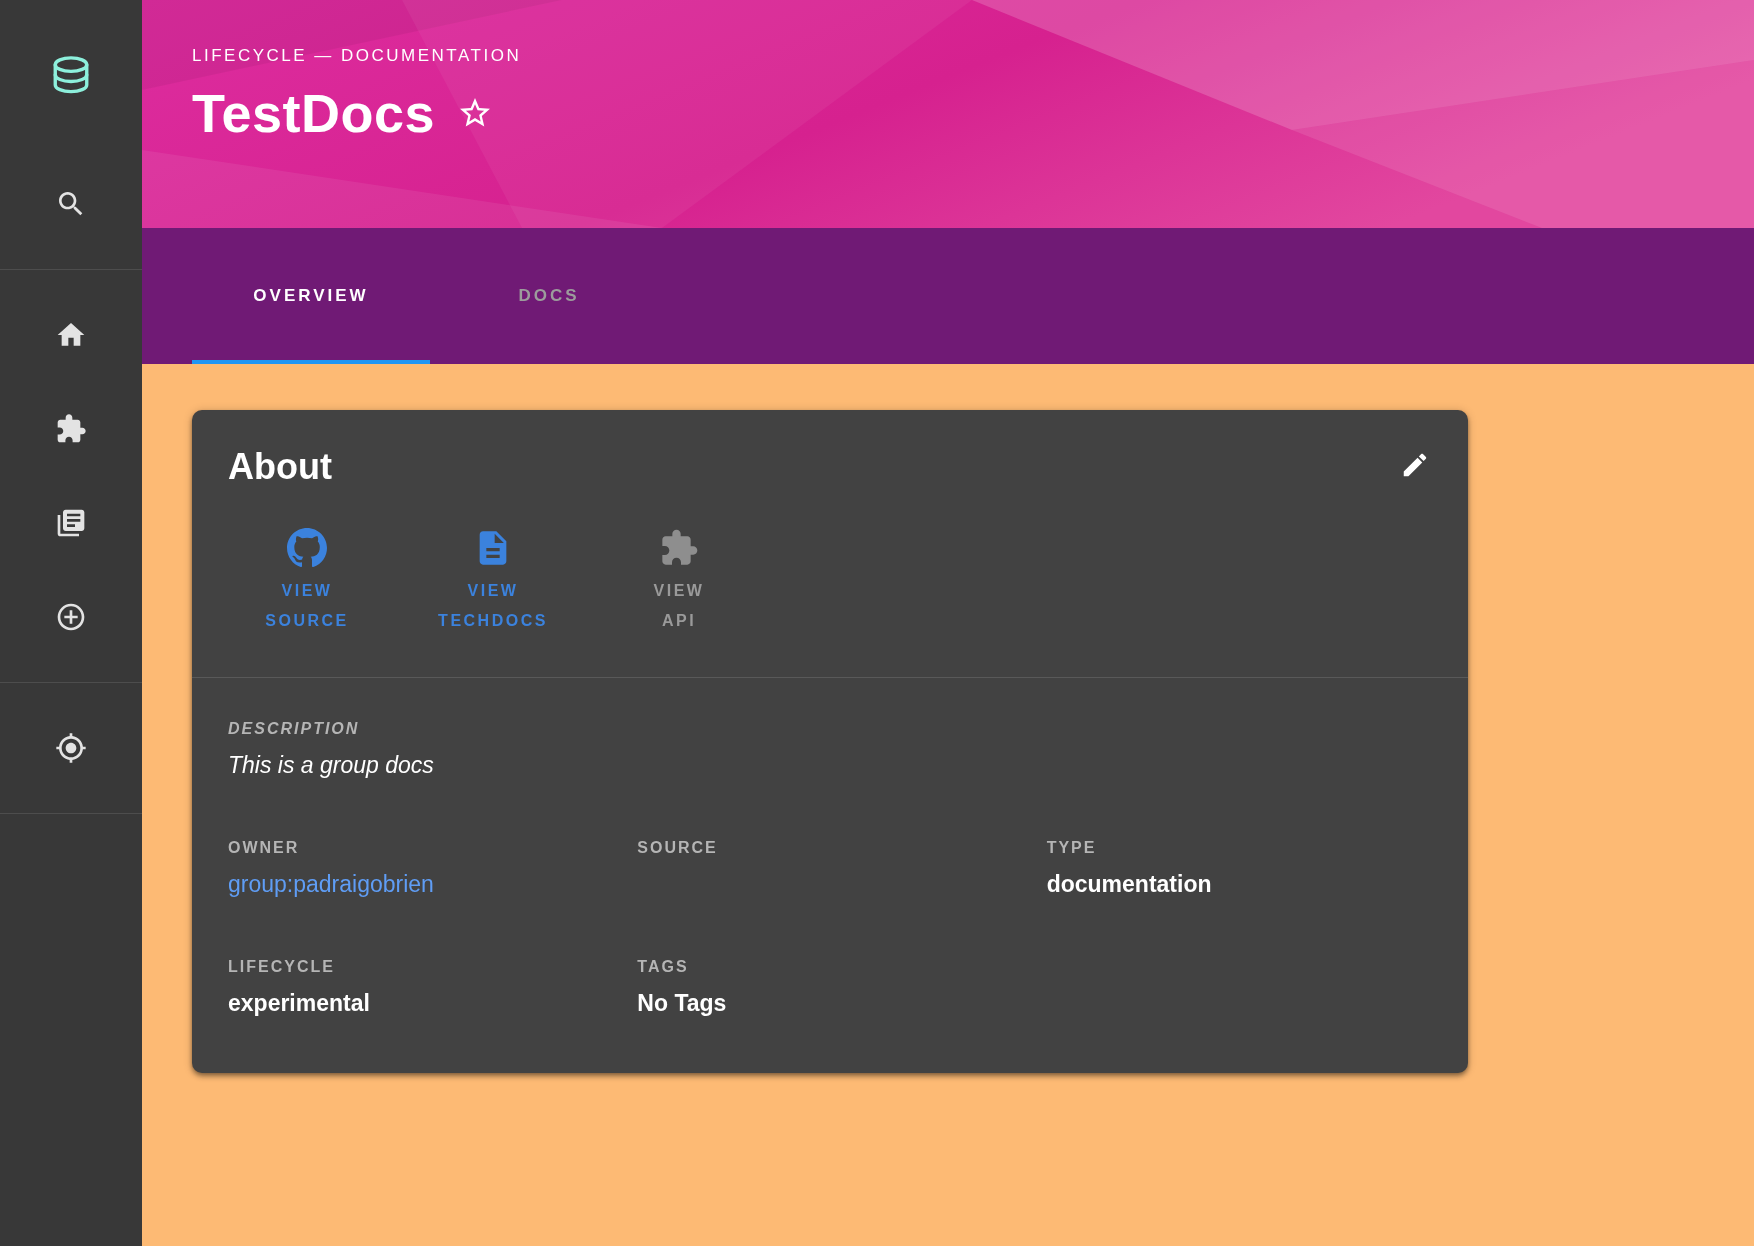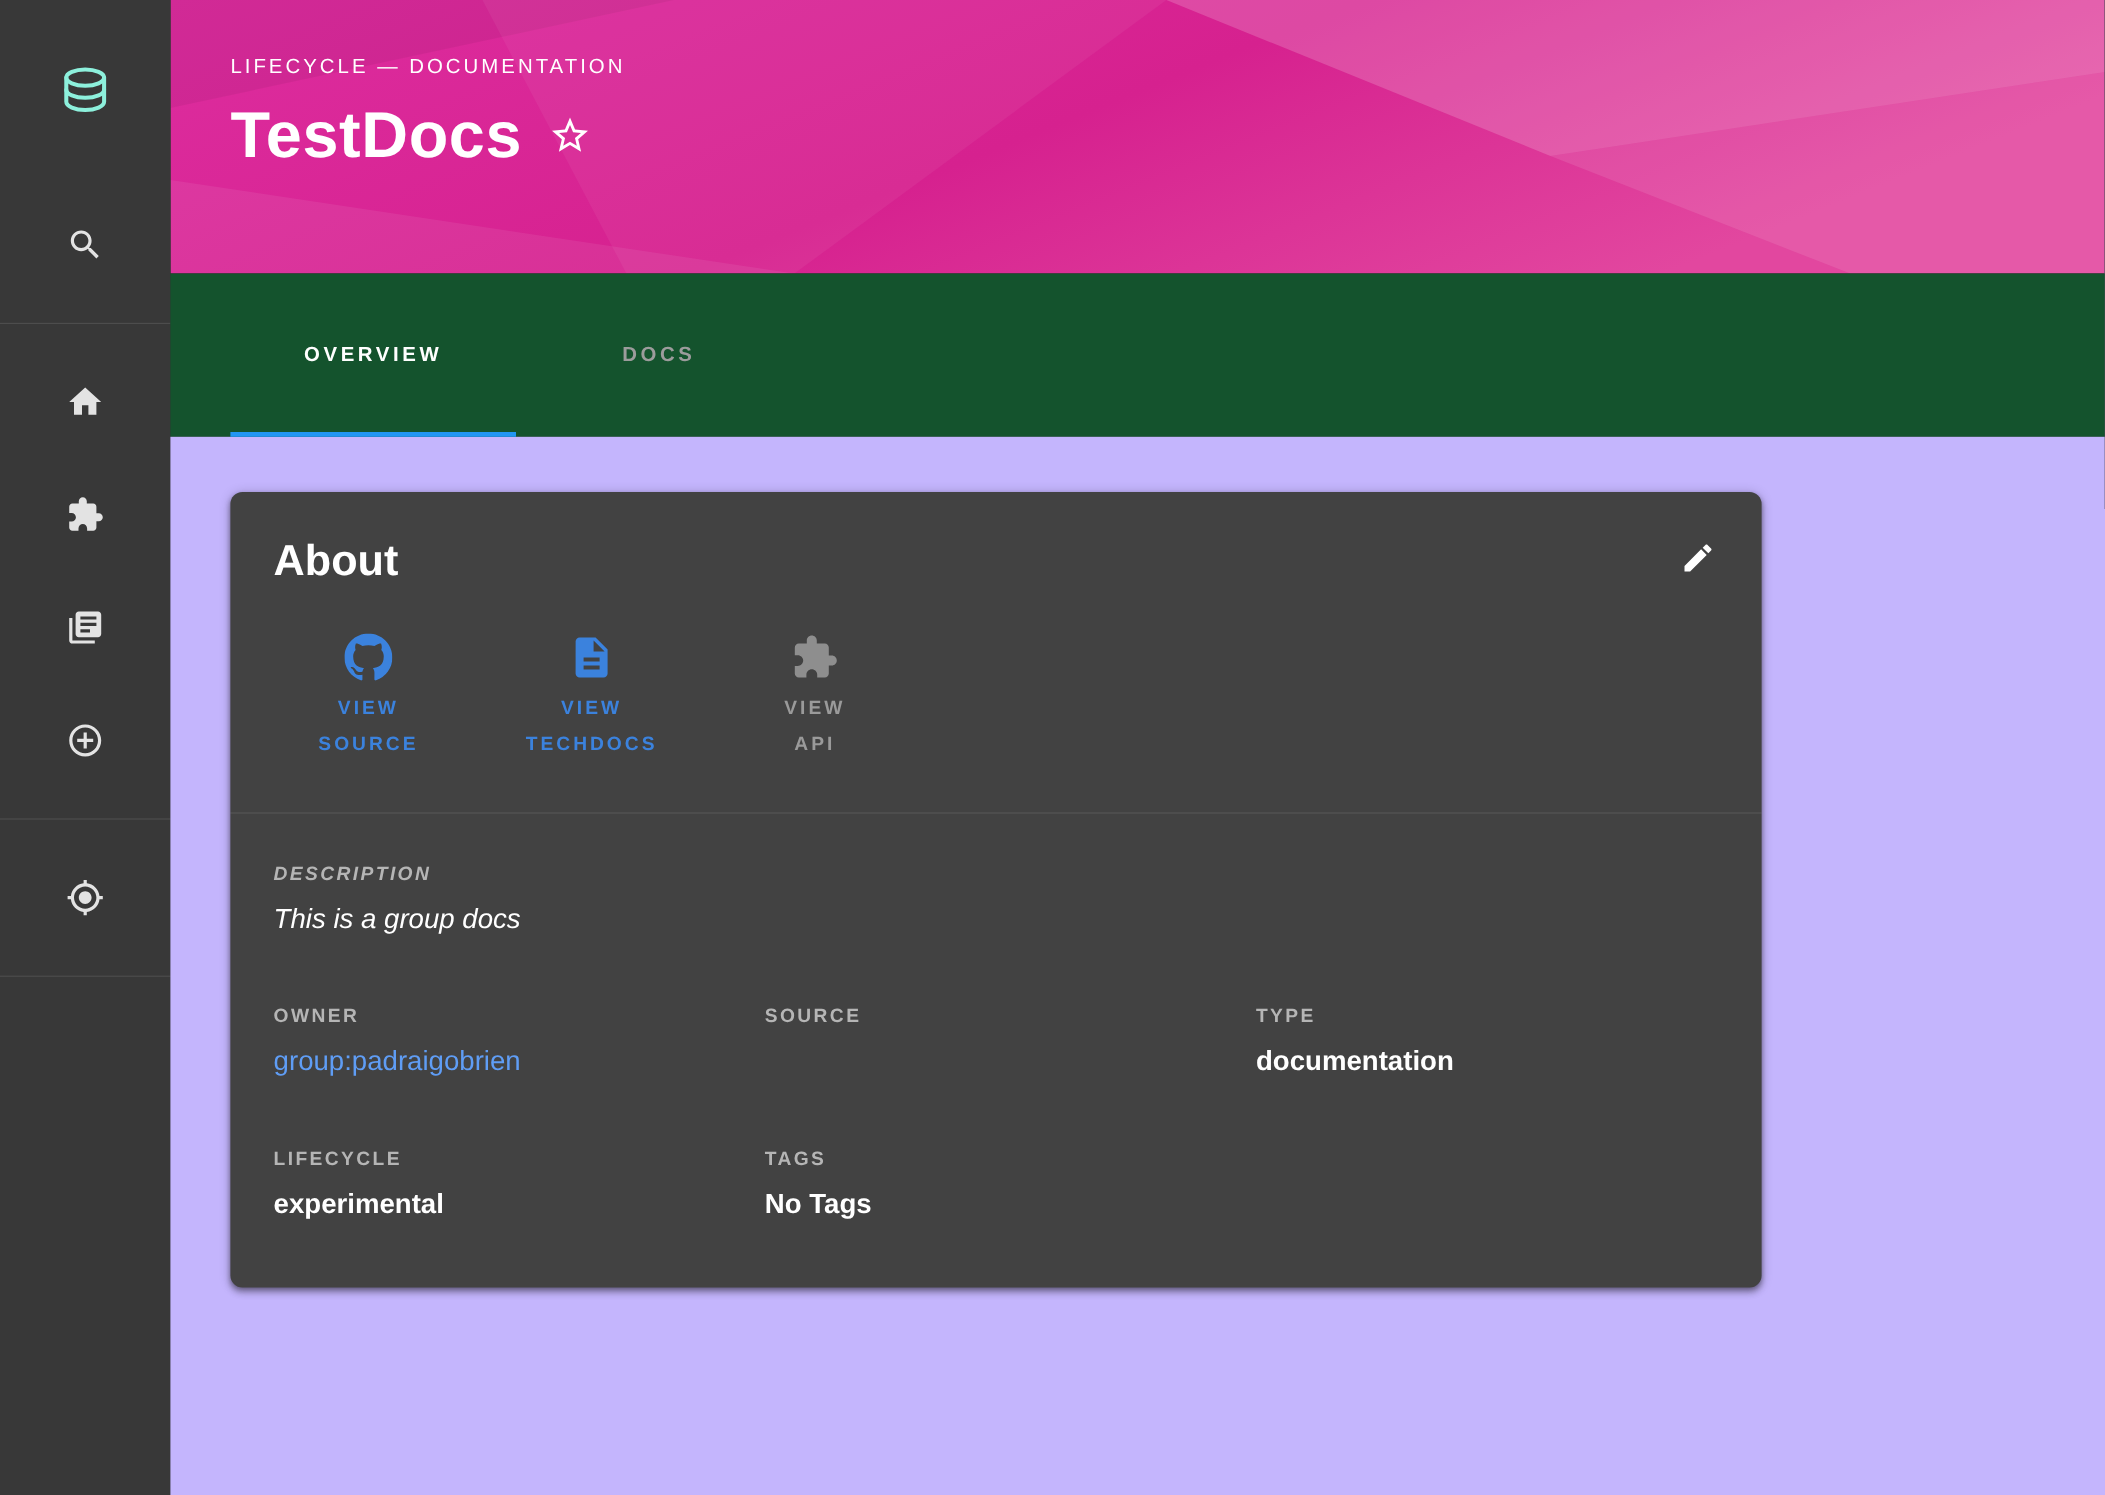--- a/index.html
+++ b/index.html
@@ -33,34 +33,34 @@
   
   .page-header { position:relative; height:228px; overflow:hidden; }
   .header-bg { position:absolute; inset:0; width:100%; height:100%; display:block; }
   .header-content { position:relative; z-index:1; padding:46px 0 0 50px; }
   .eyebrow { font-size:17px; font-weight:500; letter-spacing:2.5px; color:#ffffff; }
   .title-row { display:flex; gap:22px; margin-top:16px; }
   .page-title { font-size:54px; font-weight:700; letter-spacing:0.5px; }
   .star-btn svg { width:36px; height:36px; fill:#ffffff; display:block; }
 
   
-  .tabbar { height:136px; background:#14532d; display:flex; align-items:stretch; padding-left:50px; }
+  .tabbar { height:136px; background:#701a75; display:flex; align-items:stretch; padding-left:50px; }
   .tab {
     min-width:238px; display:flex; align-items:center; justify-content:center;
     font-size:17px; font-weight:700; letter-spacing:3px; color:#9c9c9c;
     position:relative; cursor:pointer;
   }
   .tab.active { color:#ffffff; }
   .tab.active::after {
     content:""; position:absolute; left:0; right:0; bottom:0; height:4px;
     background:var(--accent, #2196f3);
   }
 
   
-  .content { flex:1; background:#c4b5fd; padding:46px 0 0 50px; }
+  .content { flex:1; background:#fdba74; padding:46px 0 0 50px; }
   .card {
     width:1276px; background:#424242; border-radius:10px;
     box-shadow:0 2px 4px -1px rgba(0,0,0,.3), 0 4px 5px 0 rgba(0,0,0,.22), 0 1px 10px 0 rgba(0,0,0,.2);
   }
   .card-top { position:relative; padding:36px 36px 40px; }
   .card-title { font-size:36px; font-weight:700; margin-bottom:40px; }
   .edit-btn { position:absolute; top:40px; right:38px; }
   .edit-btn svg { width:30px; height:30px; fill:#ffffff; display:block; }
 
   .actions { display:flex; gap:28px; }

